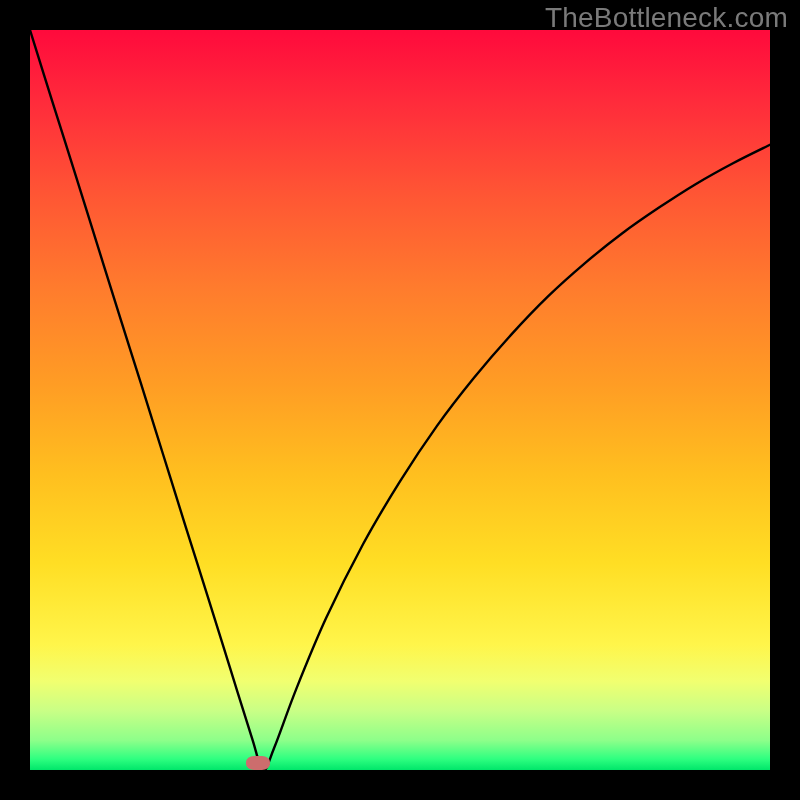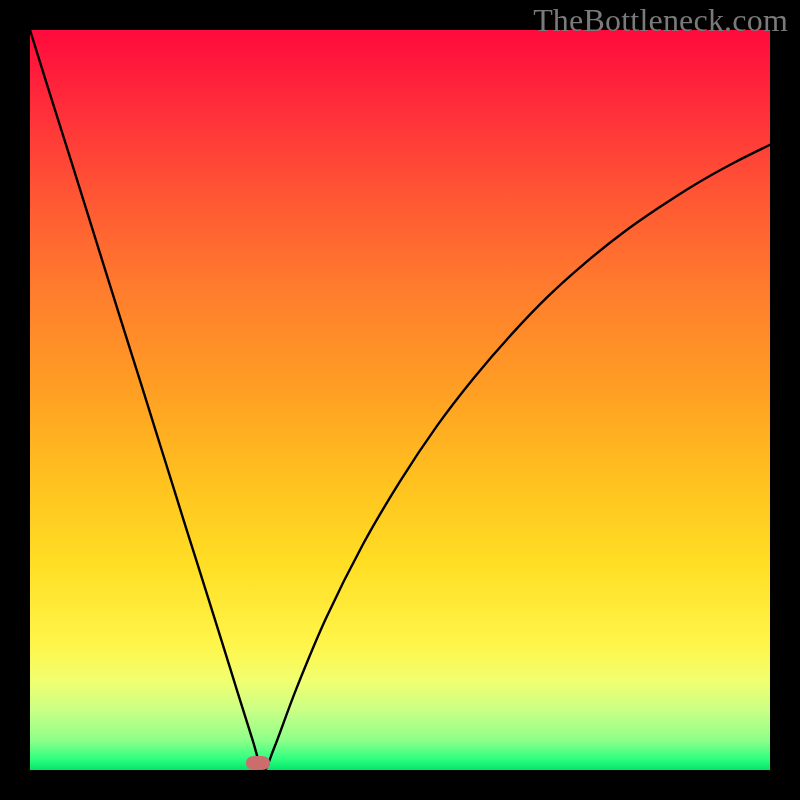--- a/index.html
+++ b/index.html
@@ -15,25 +15,24 @@
     position: relative;
     width: 800px;
     height: 800px;
     background: #000;
   }
   .watermark {
     position: absolute;
     top: 2px;
     right: 12px;
     color: #7a7a7a;
-    font-size: 32px;
+    font-size: 28px;
     font-weight: 500;
     letter-spacing: 0.2px;
     z-index: 3;
-    font-family: Liberation Serif, serif;
   }
   .plot-area {
     position: absolute;
     left: 30px;
     top: 30px;
     width: 740px;
     height: 740px;
     overflow: hidden;
     z-index: 1;
   }

